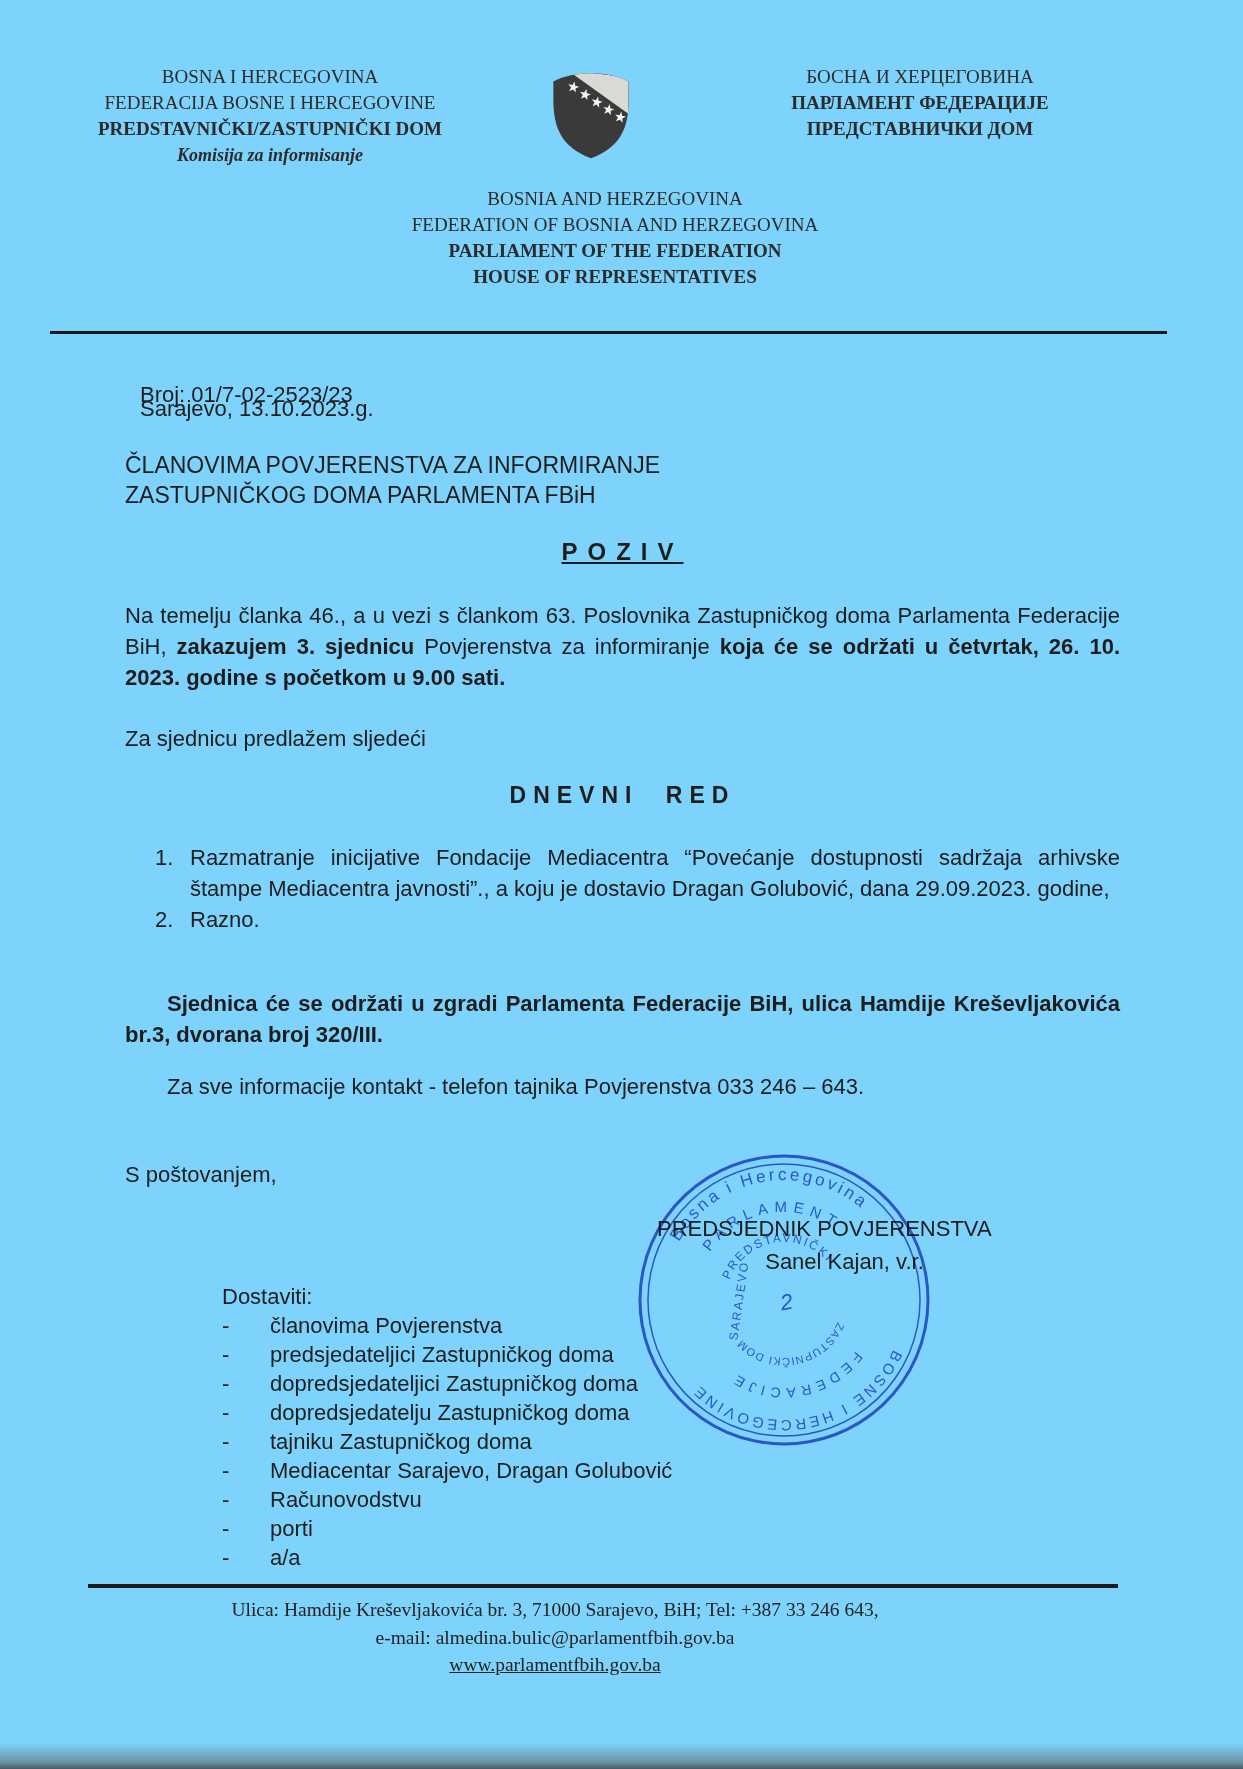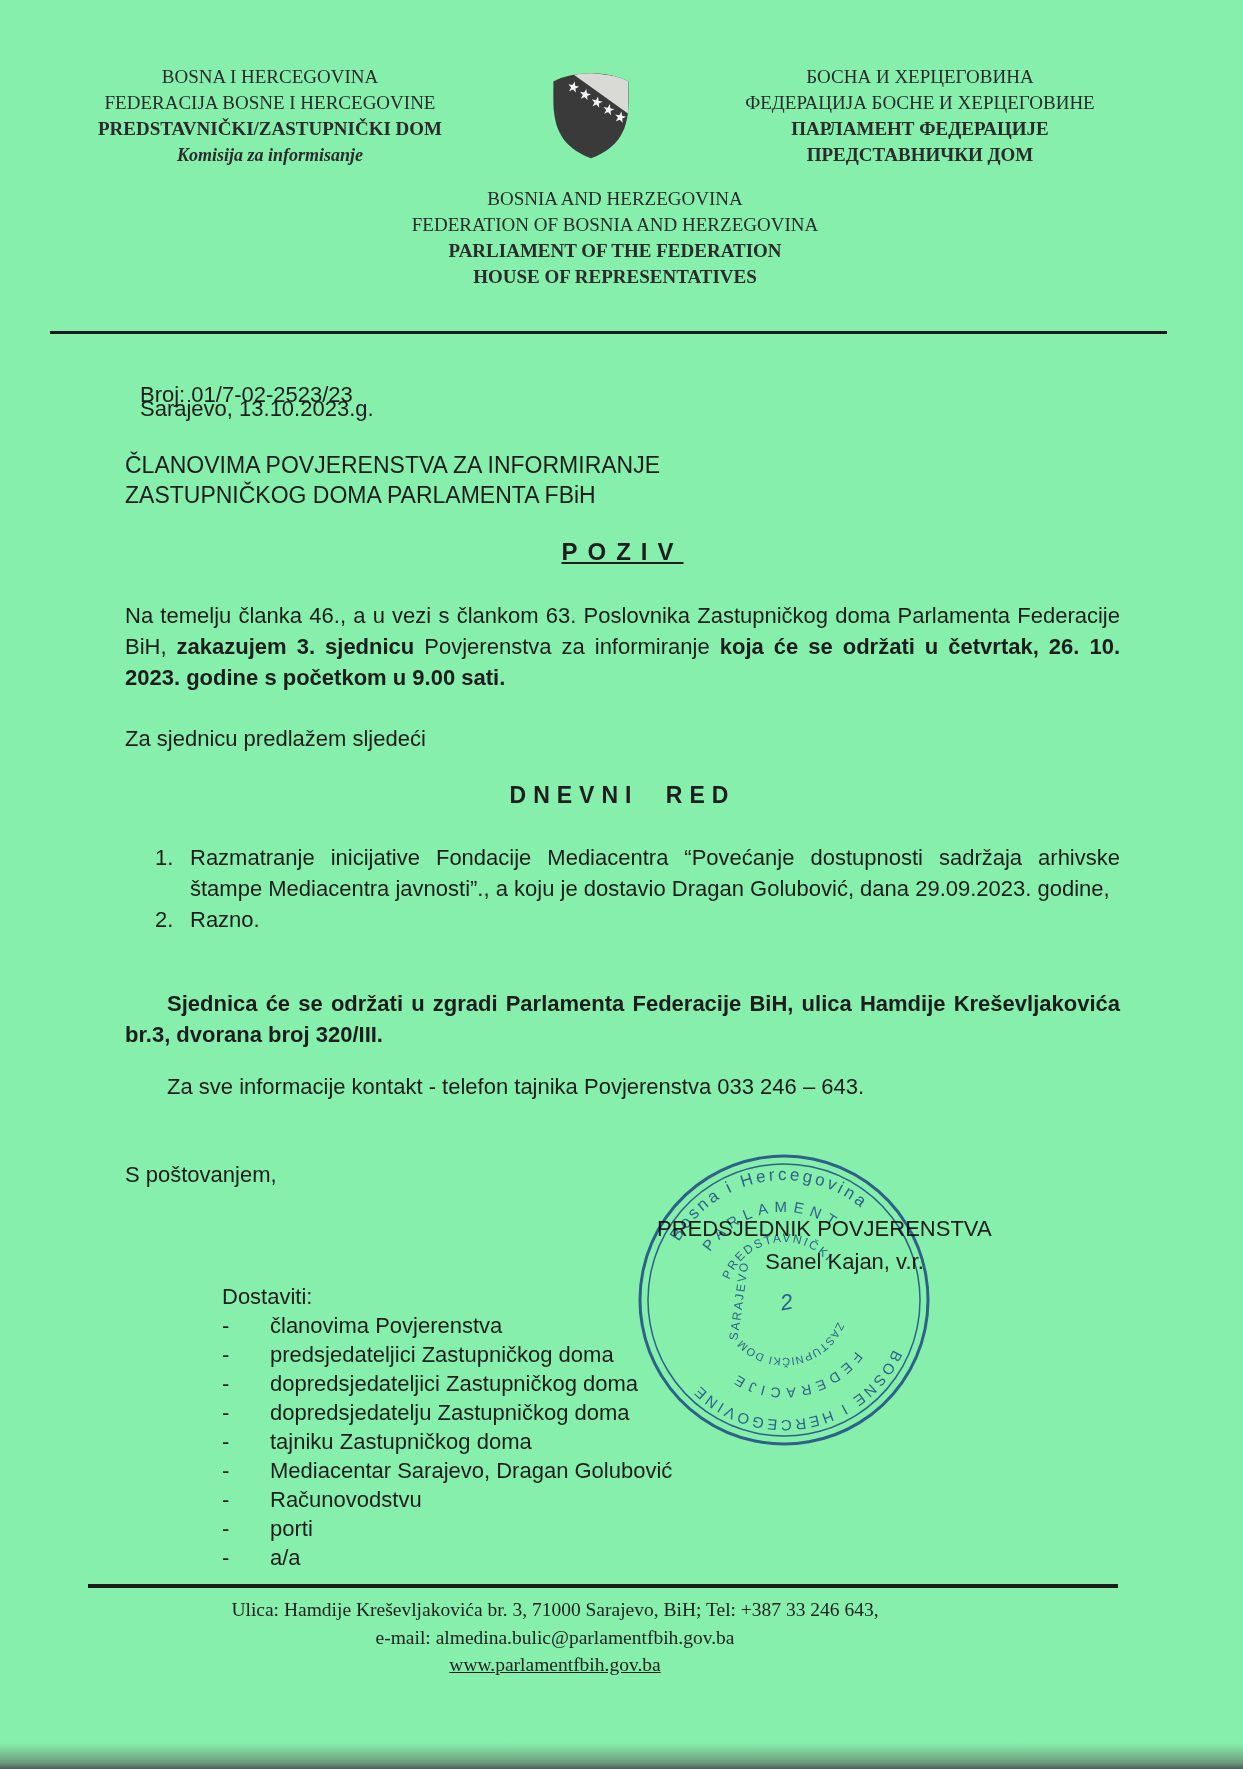--- a/index.html
+++ b/index.html
@@ -1,18 +1,18 @@
 <!DOCTYPE html>
 <html><head>
 <meta charset="utf-8">
 <style>
   html,body{margin:0;padding:0;background:#e9e9e9;}
   .page{
     position:relative;width:1243px;height:1769px;margin:0 auto;
-    background:#86efac;overflow:hidden;
+    background:#7dd3fc;overflow:hidden;
     font-family:"Liberation Sans",sans-serif;color:#1e1e1e;
   }
   .abs{position:absolute;}
   
   .serif{font-family:"Liberation Serif",serif;}
   .lh-block{text-align:center;line-height:26px;font-size:19px;color:#2b2b2b;}
   .lh-line{white-space:nowrap;}
   .b{font-weight:bold;}
   .bi{font-weight:bold;font-style:italic;font-size:18px;}
   .rule{background:#1b1b1b;}
@@ -63,21 +63,20 @@
         <use href="#star" transform="translate(48,36) rotate(12)"></use>
         <use href="#star" transform="translate(62,45) rotate(12)"></use>
         <use href="#star" transform="translate(76,54) rotate(12)"></use>
         <use href="#star" transform="translate(90,63) rotate(12)"></use>
       </g>
     </svg>
   </div>
 
   <div class="abs lh-block serif" style="left:695px;top:64px;width:450px;">
     <div class="lh-line">БОСНА И ХЕРЦЕГОВИНА</div>
-    <div class="lh-line">ФЕДЕРАЦИЈА БОСНЕ И ХЕРЦЕГОВИНЕ</div>
     <div class="lh-line b">ПАРЛАМЕНТ ФЕДЕРАЦИЈЕ</div>
     <div class="lh-line b">ПРЕДСТАВНИЧКИ ДОМ</div>
   </div>
 
   <div class="abs lh-block serif" style="left:315px;top:186px;width:600px;">
     <div class="lh-line">BOSNIA AND HERZEGOVINA</div>
     <div class="lh-line">FEDERATION OF BOSNIA AND HERZEGOVINA</div>
     <div class="lh-line b">PARLIAMENT OF THE FEDERATION</div>
     <div class="lh-line b">HOUSE OF REPRESENTATIVES</div>
   </div>

